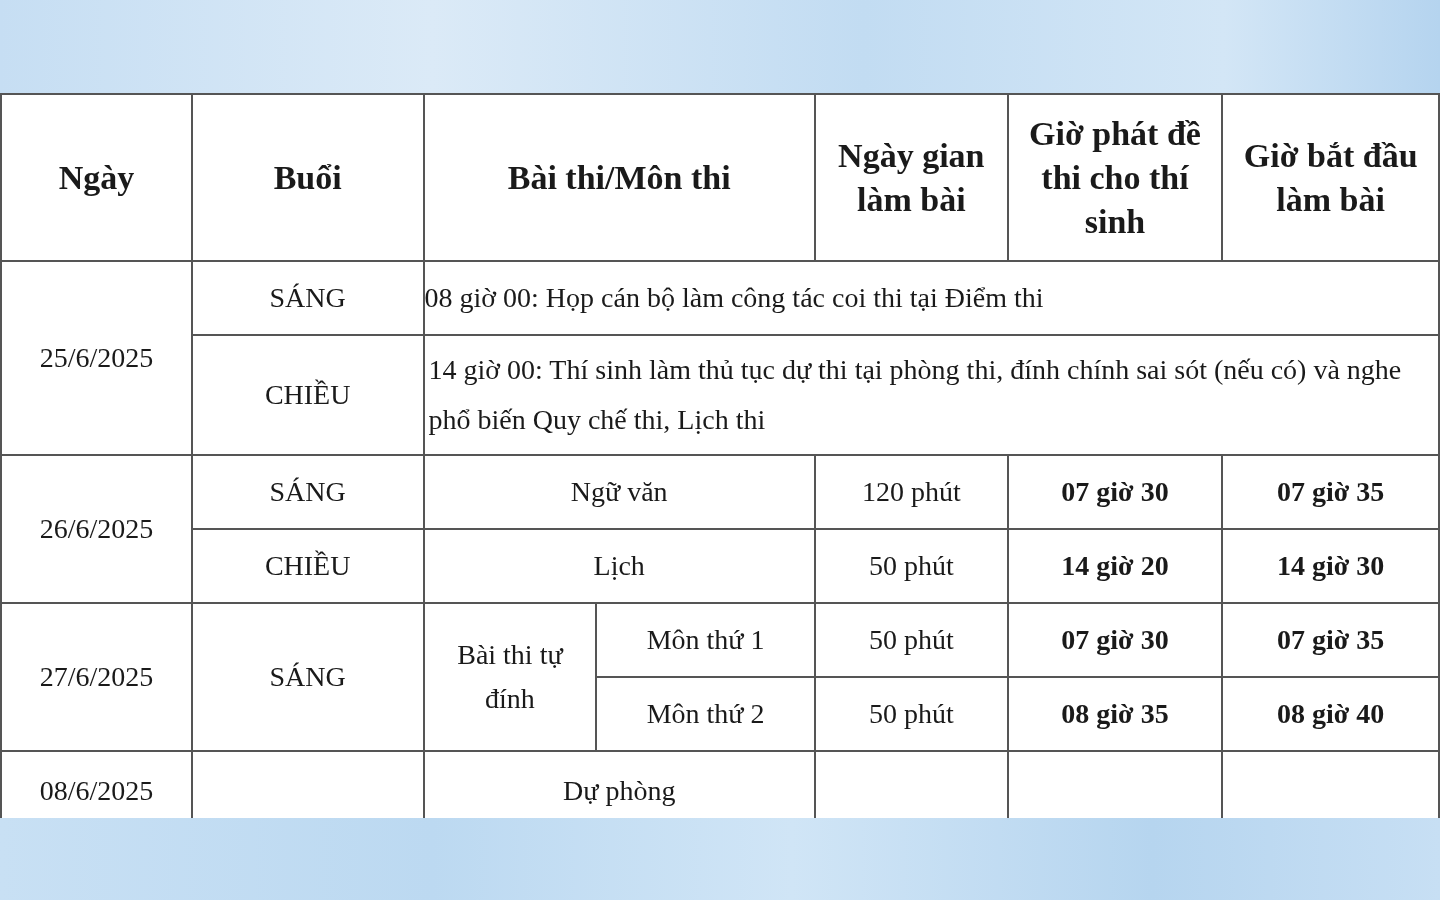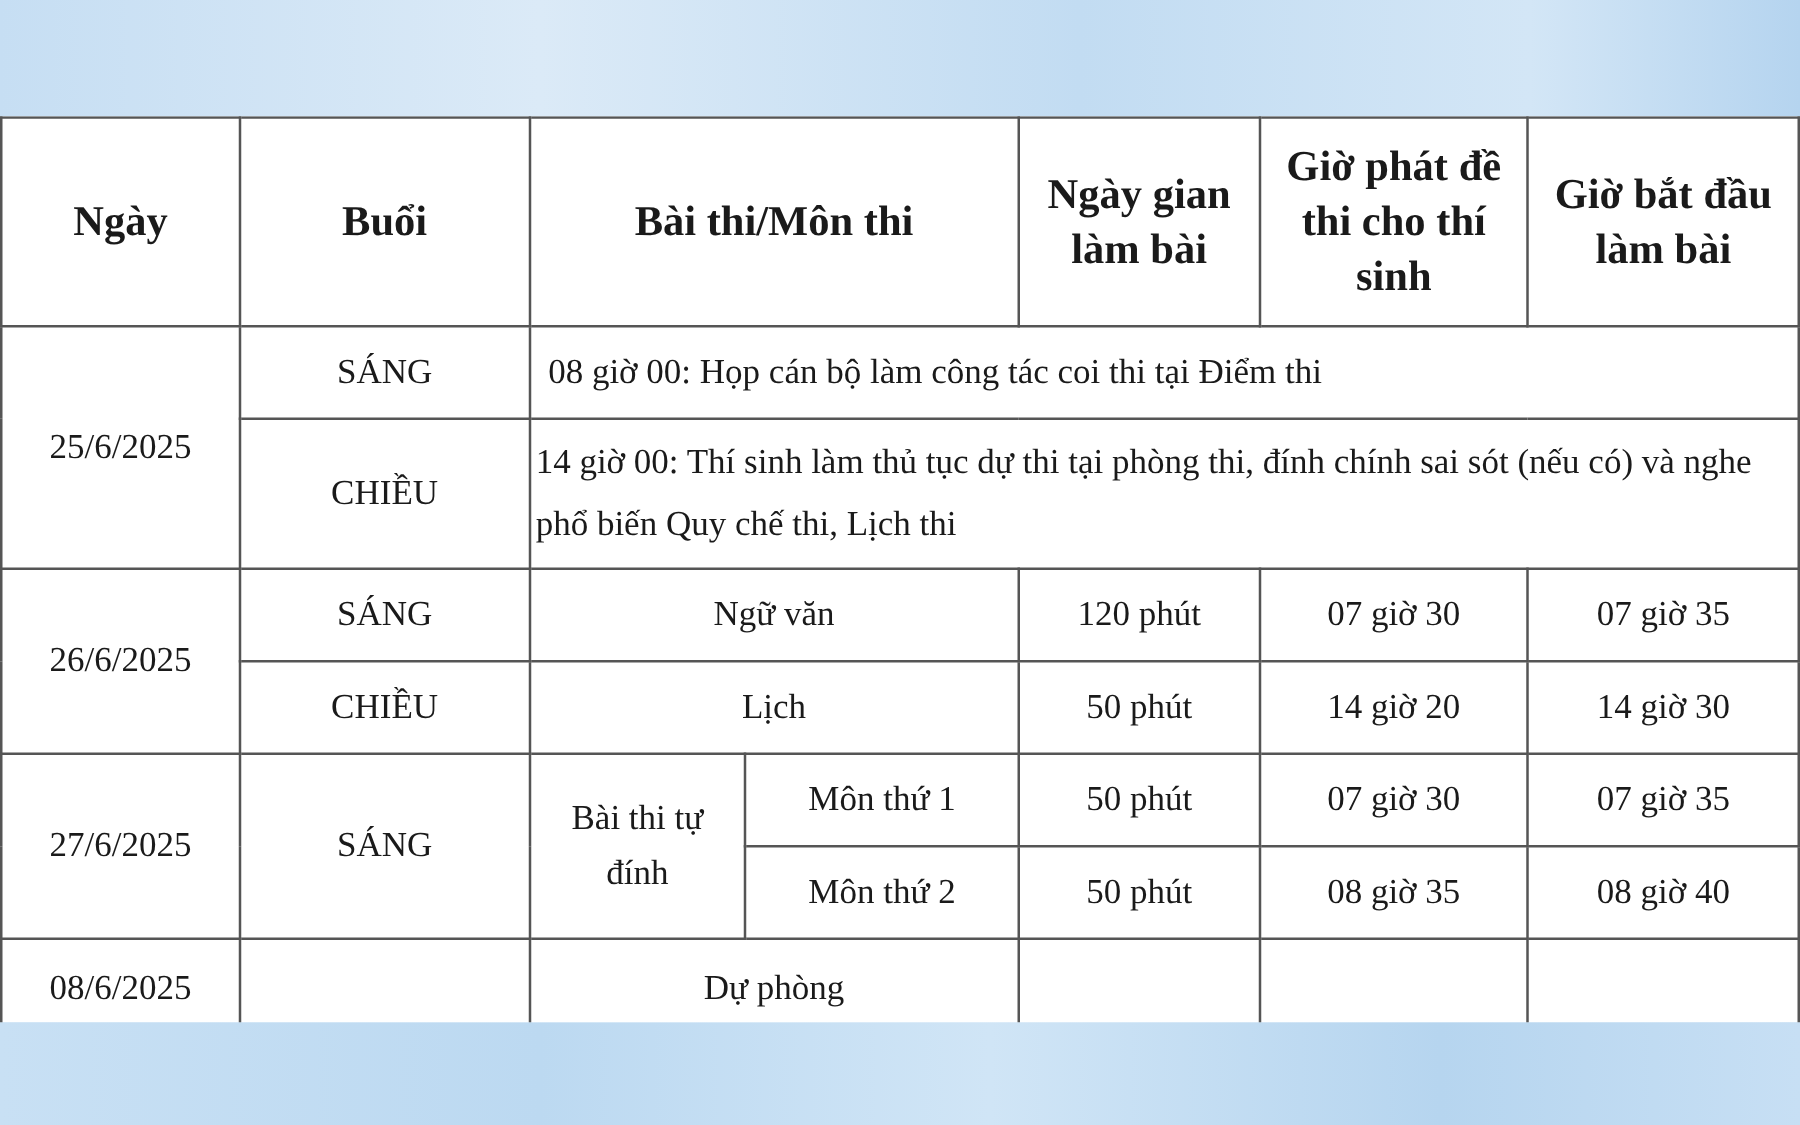--- a/index.html
+++ b/index.html
@@ -9,22 +9,22 @@
     font-family: "Liberation Serif", serif;
   }
   .bg-top { position:absolute; left:0; top:0; width:1440px; height:93px;
     background: linear-gradient(90deg, #c6def3 0%, #dbeaf7 30%, #c2dcf2 60%, #d3e6f6 85%, #b5d4ef 100%); }
   .bg-bottom { position:absolute; left:0; top:818px; width:1440px; height:82px;
     background: linear-gradient(90deg, #c8e0f4 0%, #bcd9f1 30%, #d0e5f6 55%, #b6d5ef 80%, #c7dff4 100%); }
   .sheet { position:absolute; left:0; top:93px; width:1440px; height:725px; background:#fff; overflow:hidden; }
   table { border-collapse:collapse; position:absolute; left:0; top:0; table-layout:fixed; color:#1a1a1a; }
   td, th { border:2px solid #555; text-align:center; vertical-align:middle; padding:0; font-size:28px; line-height:44px; }
   th { font-weight:bold; font-size:34px; }
-  .b { font-weight:normal; }
-  .left { text-align:left; padding-left:14px; }
+  .b { font-weight:bold; }
+  .left { text-align:left; }
   .notice2 { text-align:left; padding-left:4px; line-height:50px; }
 </style>
 </head>
 <body>
 
 <div class="bg-top"></div>
 <div class="sheet">
 <table>
   <colgroup>
     <col style="width:191px">

